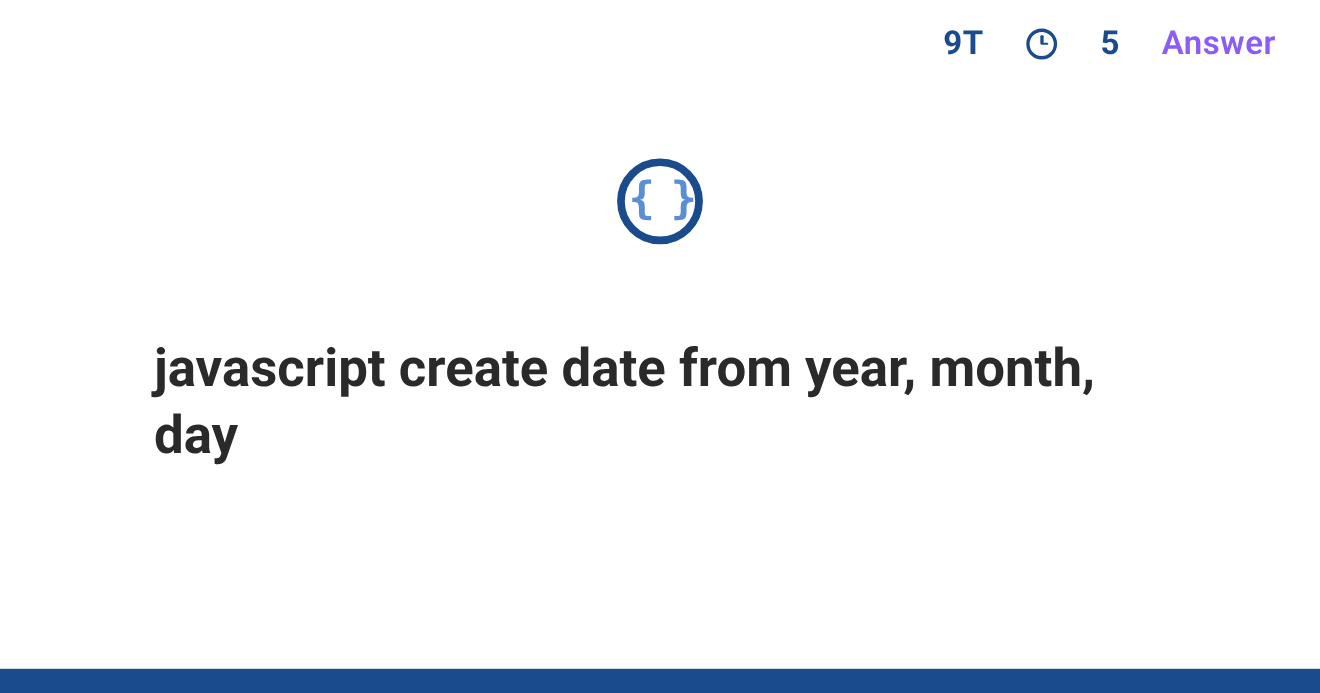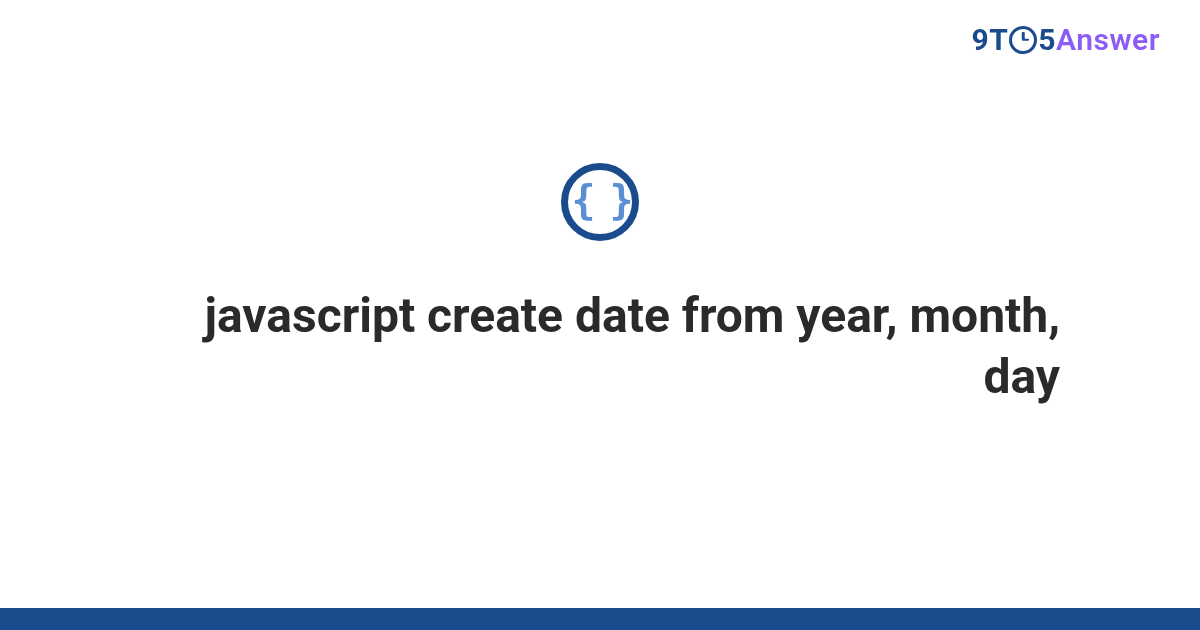--- a/index.html
+++ b/index.html
@@ -1,18 +1,19 @@
 <!DOCTYPE html>
 <html><head>
   <meta charset="utf-8">
   <style>
     * {
       margin: 0;
       padding: 0;
       box-sizing: border-box;
+      gap: 38px;
     }
     body {
       width: 1200px;
       height: 630px;
       background: #ffffff;
       font-family: -apple-system, BlinkMacSystemFont, "Segoe UI", Roboto, Helvetica, Arial, sans-serif;
       position: relative;
       overflow: hidden;
     }
     .brand {
@@ -99,21 +100,21 @@
       color: #5a8fd4;
       letter-spacing: -5px;
       line-height: 1;
       font-family: Consolas, Monaco, monospace;
       margin-top: -4px;
     }
     .title {
       font-size: 48px;
       font-weight: 700;
       color: #2a2a2a;
-      text-align: right;
+      text-align: left;
       line-height: 1.28;
       max-width: 1000px;
       padding: 0 40px;
     }
     .bottom-bar {
       position: absolute;
       bottom: 0;
       left: 0;
       width: 100%;
       height: 22px;

